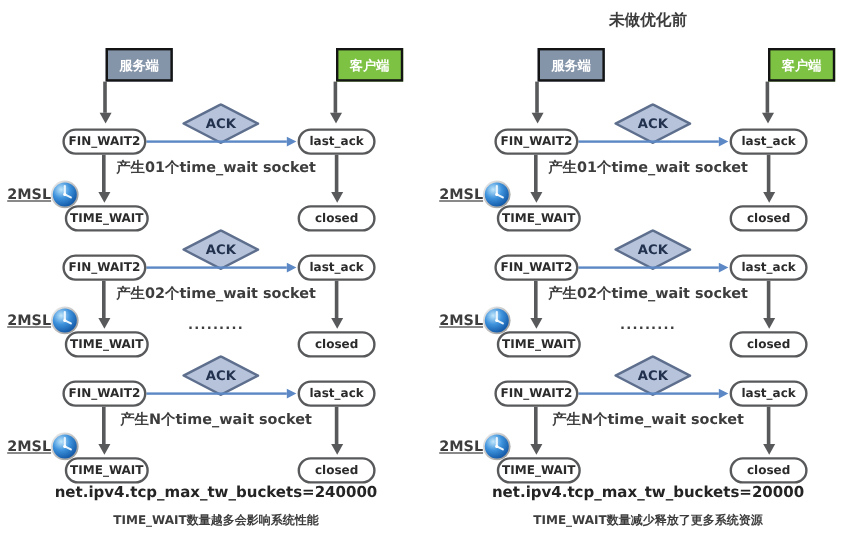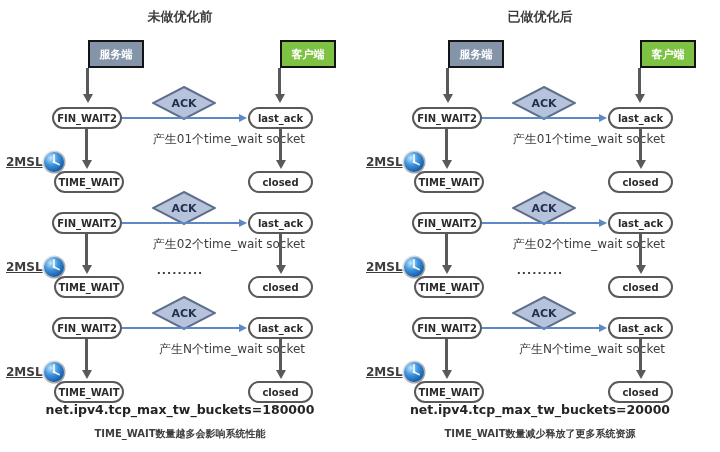--- a/index.html
+++ b/index.html
@@ -57,22 +57,22 @@
   }
   .st-left   { left:52px;  top:21px; width:70px; }
   .st-right  { left:248px; top:21px; width:65px; }
   .st-rleft  { left:54px;  top:85px; width:70px; }
   .st-rright { left:248px; top:85px; width:65px; }
 
   .row .arrow-left  { left:85px;  top:43px; height:31px; }
   .row .arrow-right { left:279px; top:43px; height:31px; }
 
   .note {
-    position:absolute; left:55px; top:45px; width:250px; text-align:right;
-    font-weight:normal; font-size:12px; color:var(--text_dark);
+    position:absolute; left:55px; top:45px; width:250px; text-align:center;
+    font-weight:bold; font-size:12px; color:var(--text_dark);
   }
   .msl { position:absolute; left:6px; top:69px; font-weight:bold; font-size:12px; color:var(--text_dark);text-decoration:underline; }
   .clock { position:absolute; left:42px; top:64px; width:24px; height:24px; z-index:4; }
 
   .dots {
     position:absolute; left:120px; top:264px; width:120px; text-align:center;
     font-weight:bold; font-size:11px; letter-spacing:1px; color:var(--text_dark);
   }
   .sysctl {
     position:absolute; top:402px; left:0; width:360px; text-align:center;
@@ -96,21 +96,20 @@
     <linearGradient id="ringGrad" x1="0" y1="0" x2="1" y2="1">
       <stop offset="0%" stop-color="#f2f2f2"></stop>
       <stop offset="100%" stop-color="#8f8f8f"></stop>
     </linearGradient>
   </defs>
 </svg>
 
 <div id="canvas">
 
   <section class="panel" id="panel-before">
-    <div class="title">未做优化前</div>
 
     <div class="actor server">服务端</div>
     <div class="actor client">客户端</div>
     <div class="varrow actor-arrow-left"></div>
     <div class="varrow actor-arrow-right"></div>
 
     <div class="row r0">
       <div class="diamond">
         <svg width="64" height="34" viewBox="0 0 64 34">
           <polygon points="32,1 63,17 32,33 1,17" style="fill:var(--diamond_fill);stroke:var(--diamond_border);stroke-width:2"></polygon>
@@ -180,26 +179,26 @@
         <circle cx="12" cy="12" r="11.5" fill="url(#ringGrad)"></circle>
         <circle cx="12" cy="12" r="10" fill="url(#clockGrad)"></circle>
         <path d="M12 12 L12 5" stroke="#eaf6ff" stroke-width="1.8" stroke-linecap="round"></path>
         <path d="M12 12 L17 14.5" stroke="#eaf6ff" stroke-width="1.8" stroke-linecap="round"></path>
         <circle cx="12" cy="12" r="1.3" fill="#ffffff"></circle>
       </svg>
       <div class="stadium st-rleft">TIME_WAIT</div>
       <div class="stadium st-rright">closed</div>
     </div>
 
-    <div class="sysctl">net.ipv4.tcp_max_tw_buckets=180000</div>
+    <div class="sysctl">net.ipv4.tcp_max_tw_buckets=240000</div>
     <div class="caption">TIME_WAIT数量越多会影响系统性能</div>
   </section>
 
   <section class="panel" id="panel-after">
-    <div class="title">已做优化后</div>
+    <div class="title">未做优化前</div>
 
     <div class="actor server">服务端</div>
     <div class="actor client">客户端</div>
     <div class="varrow actor-arrow-left"></div>
     <div class="varrow actor-arrow-right"></div>
 
     <div class="row r0">
       <div class="diamond">
         <svg width="64" height="34" viewBox="0 0 64 34">
           <polygon points="32,1 63,17 32,33 1,17" style="fill:var(--diamond_fill);stroke:var(--diamond_border);stroke-width:2"></polygon>

